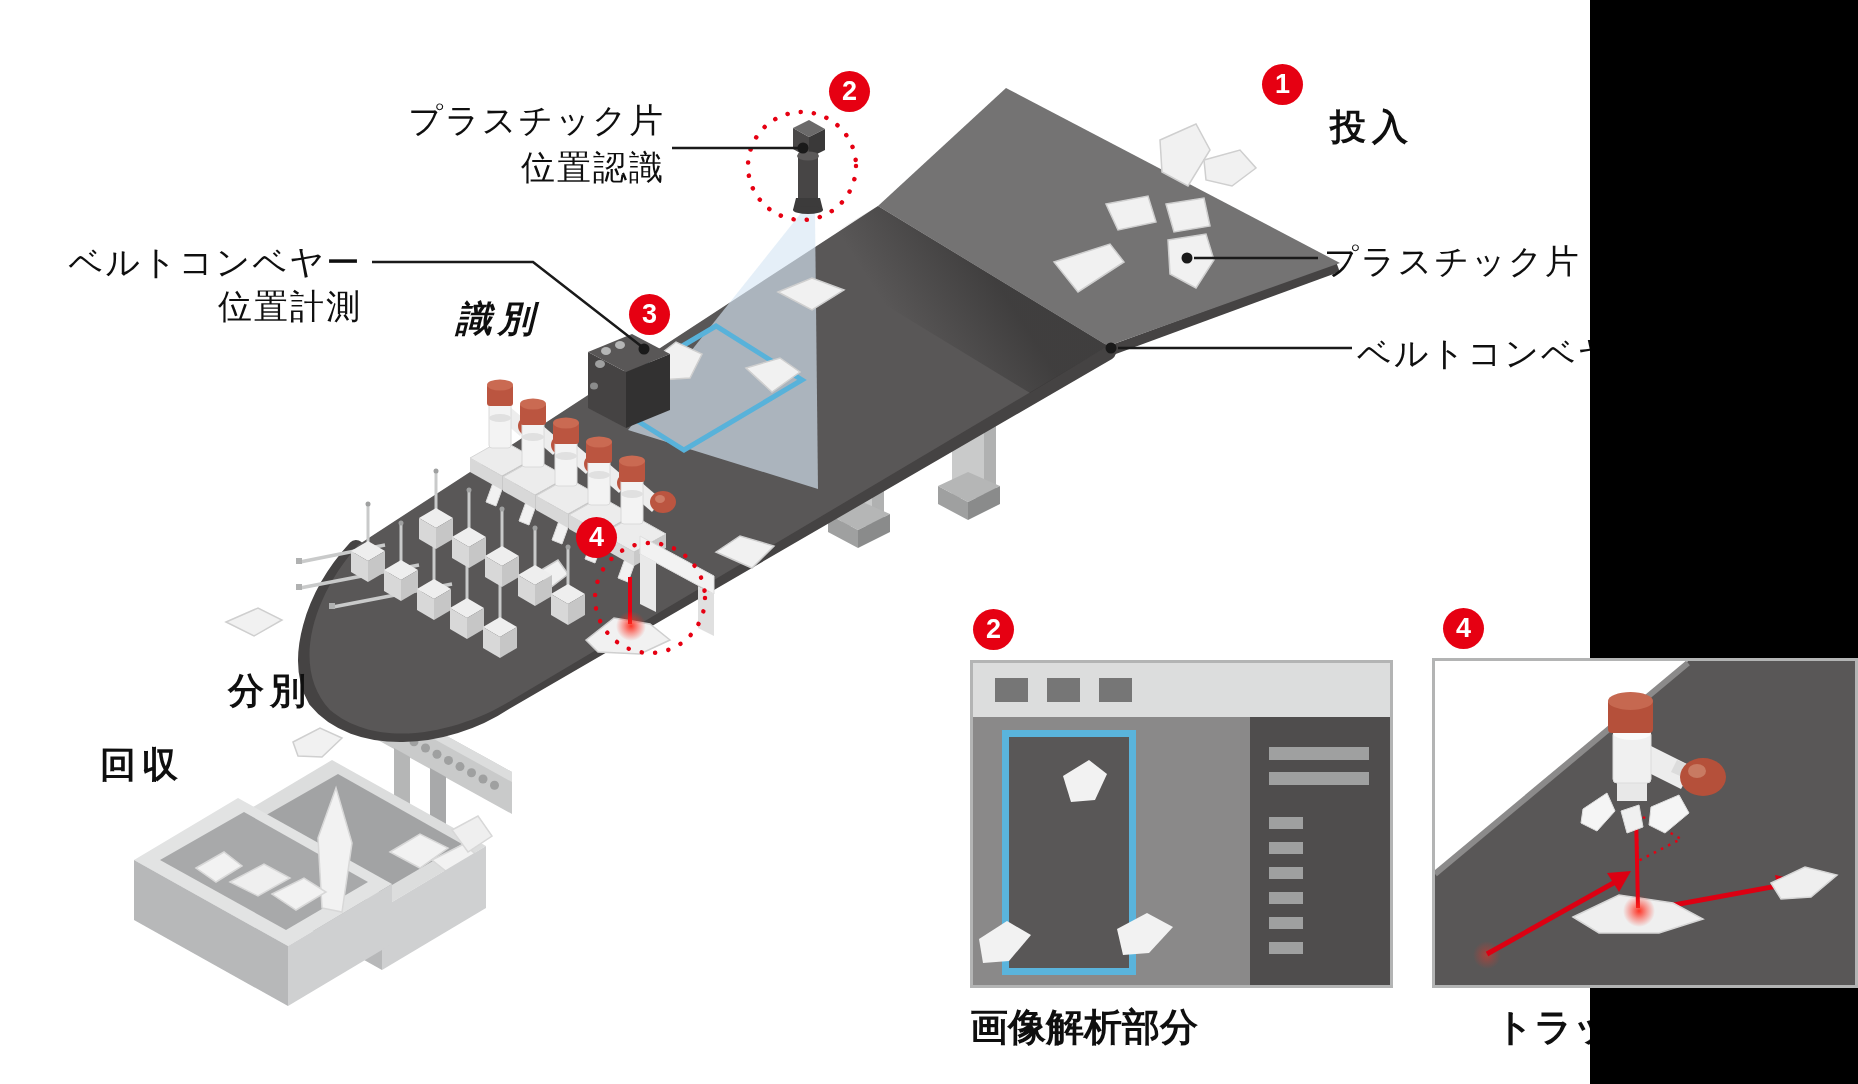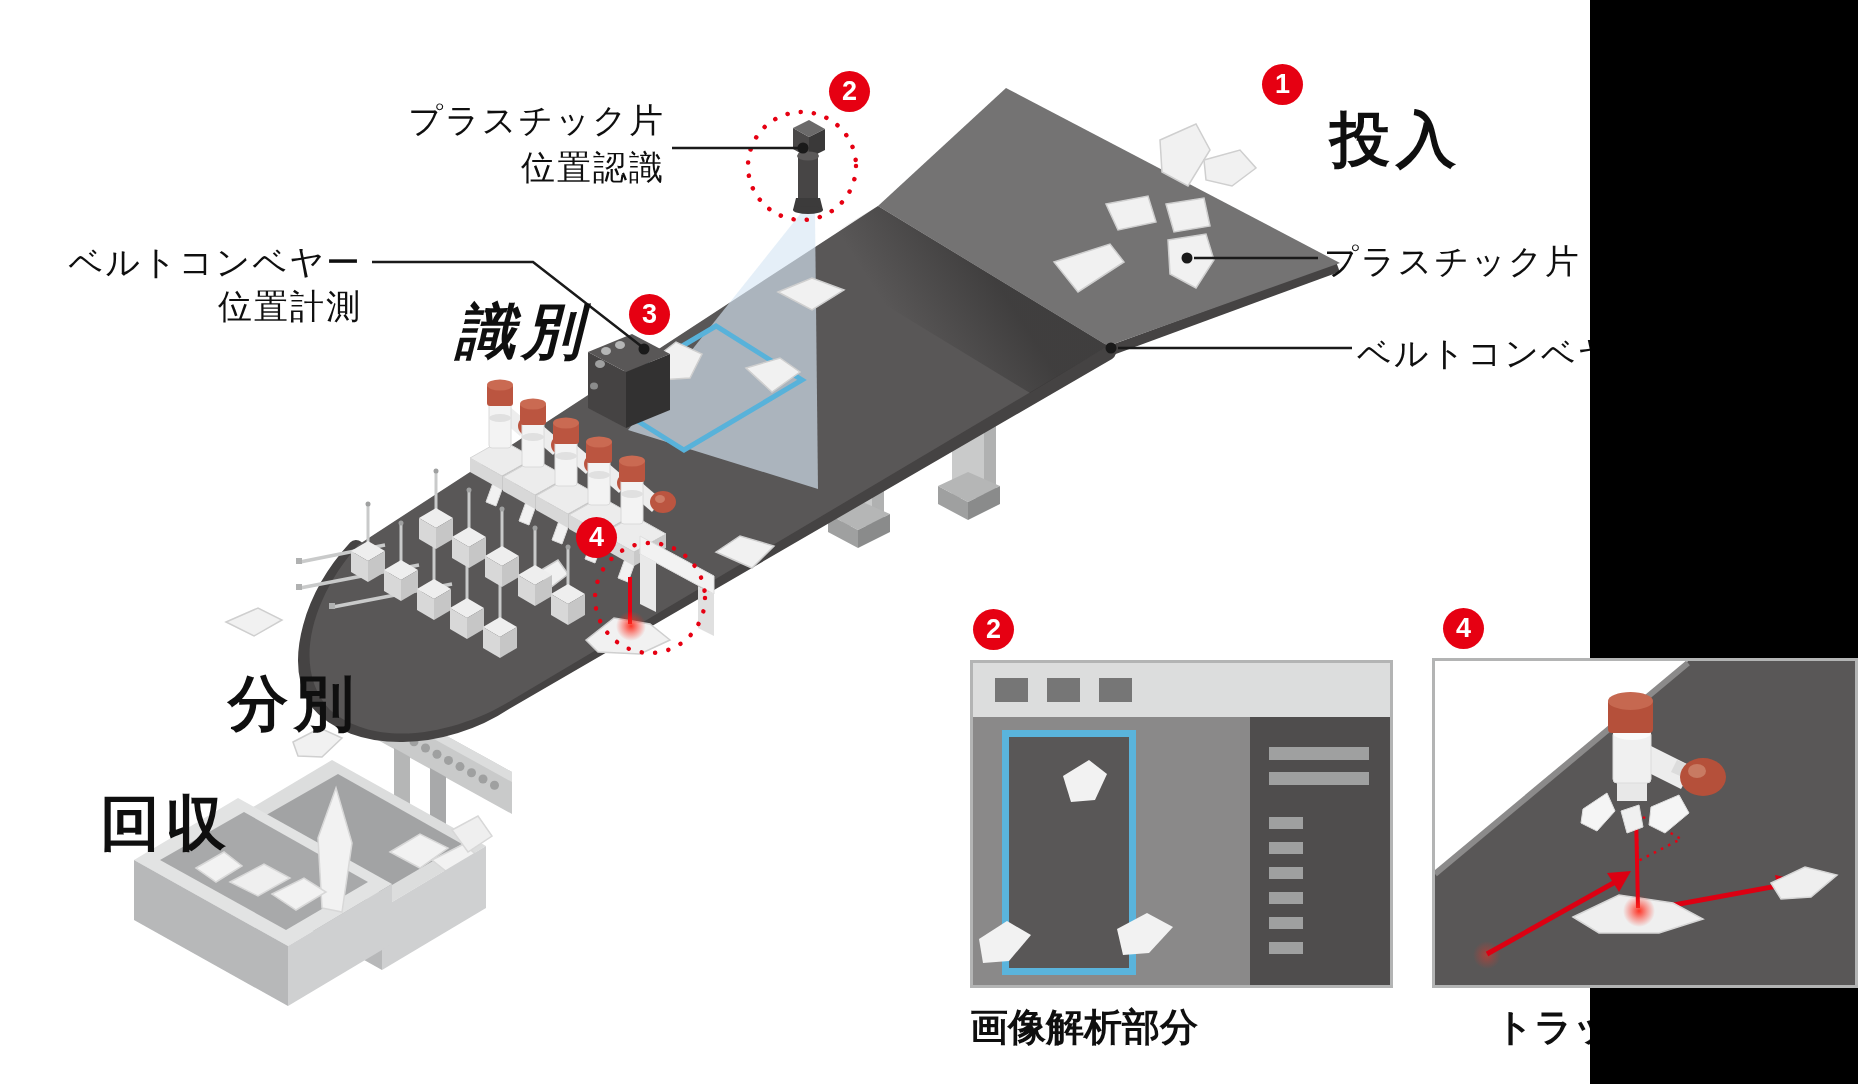--- a/index.html
+++ b/index.html
@@ -2,25 +2,25 @@
 <html><head>
 <meta charset="utf-8">
 <style>
   html,body{margin:0;padding:0;background:#fff;}
   .stage{position:relative;width:1858px;height:1084px;background:#ffffff;overflow:hidden;
          font-family:"Liberation Sans","DejaVu Sans",sans-serif;color:#0f0f0f;}
   .stage svg{display:block;}
   #main-art{position:absolute;left:0;top:0;z-index:1;}
 
   
-  .heading{position:absolute;z-index:3;font-weight:bold;font-size:60px;letter-spacing:6px;line-height:1.05;white-space:nowrap;}
+  .heading{position:absolute;z-index:3;font-weight:bold;font-size:36px;letter-spacing:6px;line-height:1.05;white-space:nowrap;}
   #h-input{left:1330px;top:108px;}
   #h-identify{left:456px;top:300px;font-style:italic;}
   #h-sort{left:228px;top:672px;}
-  #h-collect{left:100px;top:746px;margin-top:46px;}
+  #h-collect{left:100px;top:746px;}
 
   .sublabel{position:absolute;z-index:3;font-size:34px;letter-spacing:2px;line-height:47px;white-space:nowrap;}
   #lbl-camera{left:350px;top:97px;width:315px;text-align:right;}
   #lbl-beltsensor{left:40px;top:240px;width:322px;text-align:right;line-height:44px;}
   #lbl-plastic-right{left:1324px;top:238px;}
   #lbl-belt-right{left:1357px;top:330px;}
 
   .caption{position:absolute;z-index:2;font-weight:bold;font-size:38px;letter-spacing:0;white-space:nowrap;}
   #cap-analysis{left:970px;top:1002px;width:423px;text-align:left;}
   #cap-tracking{left:1495px;top:1002px;}

